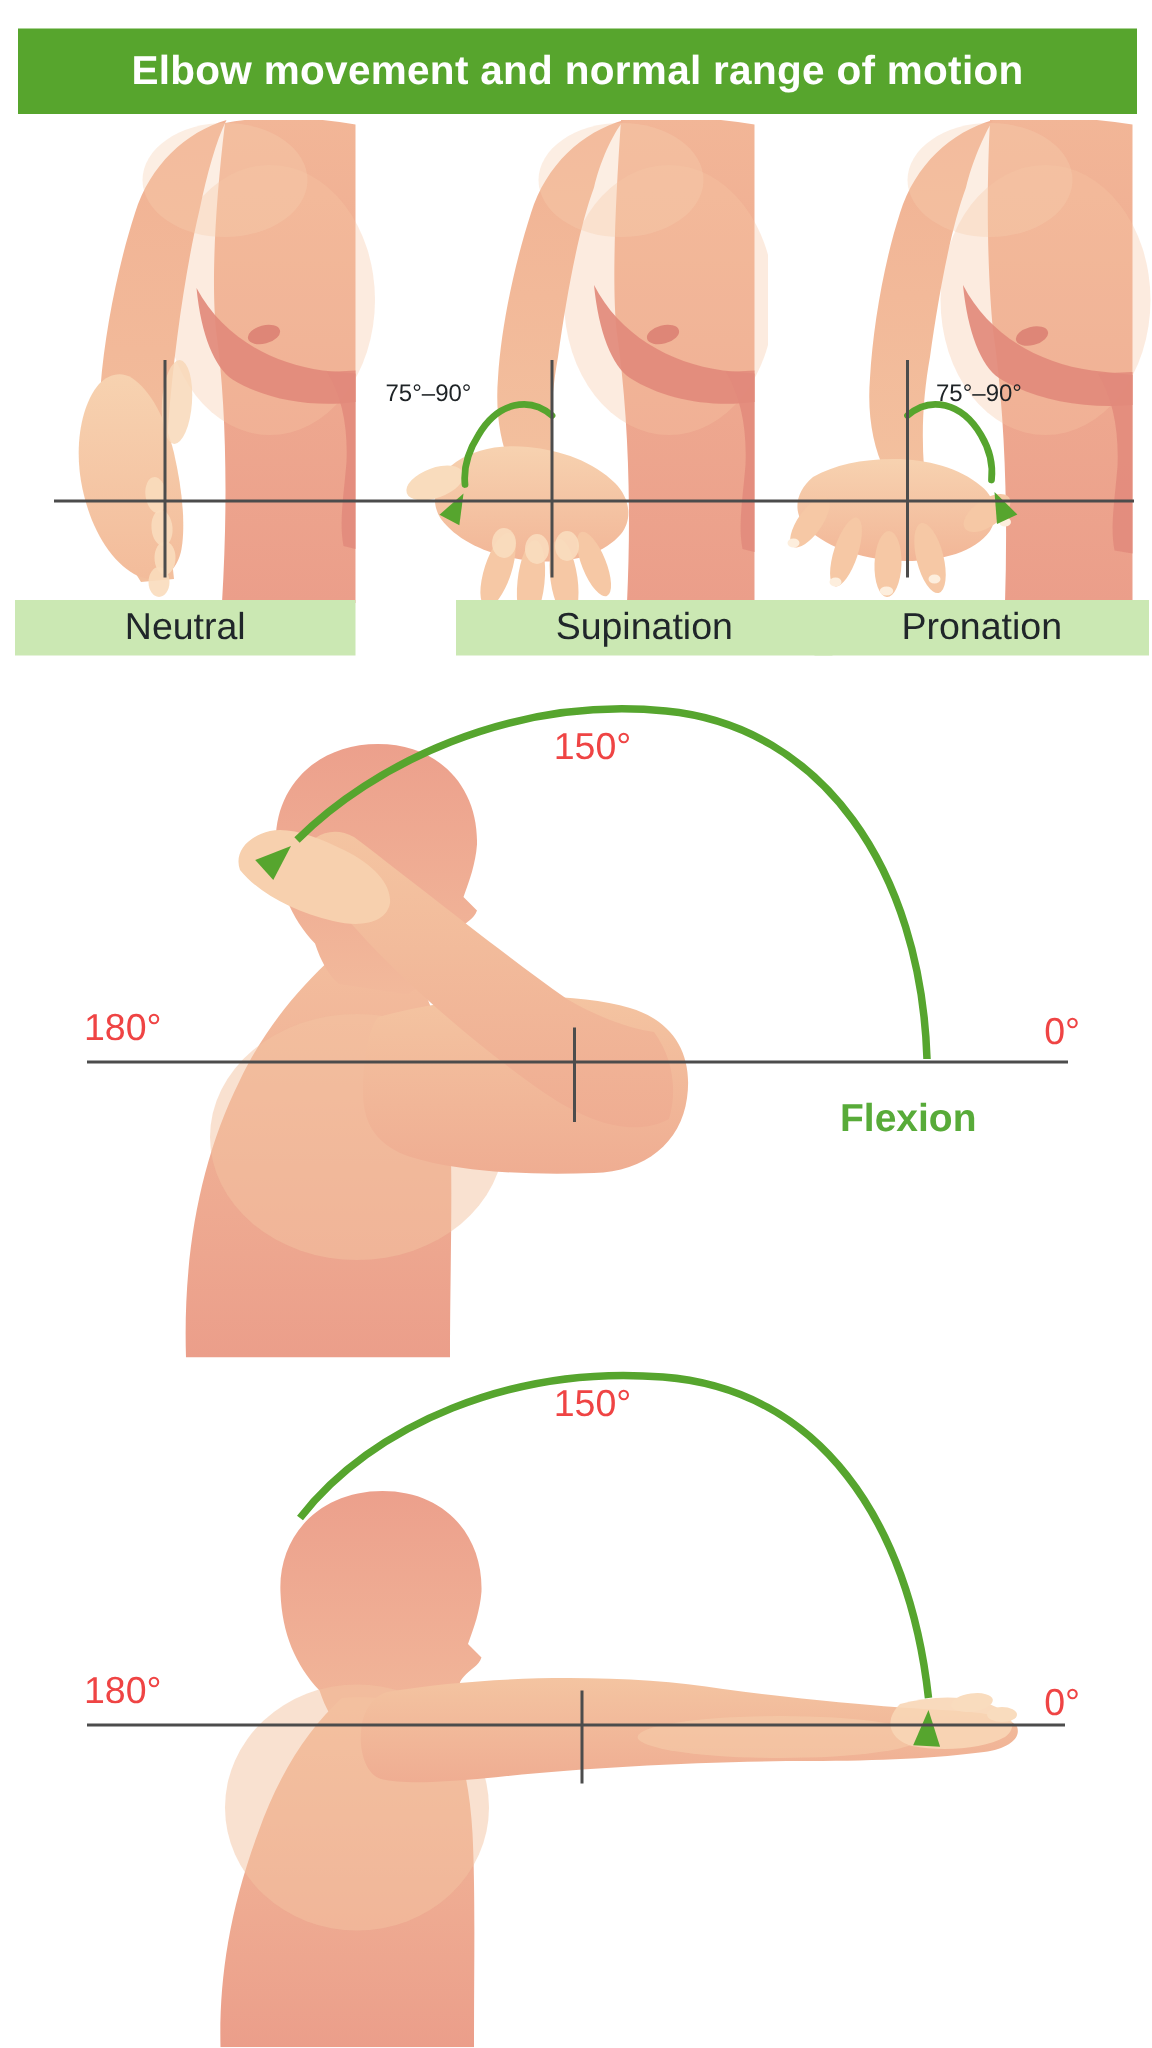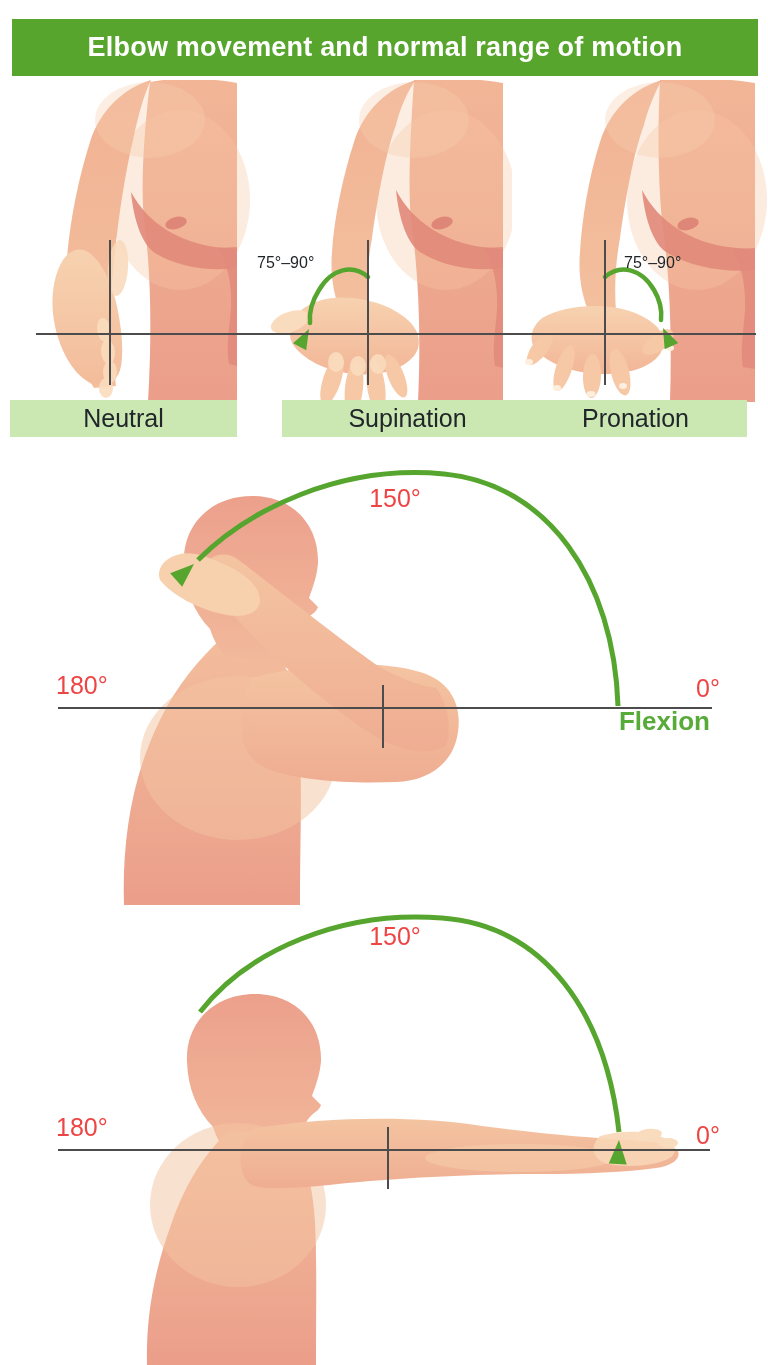--- a/index.html
+++ b/index.html
@@ -140,24 +140,24 @@
   <div class="abs vline" style="left:109px;top:240px;height:145px"></div>
   <div class="abs vline" style="left:367px;top:240px;height:145px"></div>
   <div class="abs vline" style="left:604px;top:240px;height:145px"></div>
 
   <div class="abs deg" style="left:257px;top:254px">75°–90°</div>
   <div class="abs deg" style="left:624px;top:254px">75°–90°</div>
 
   <div class="abs bar" style="left:10px;width:227px">
     <span>Neutral</span>
   </div>
-  <div class="abs bar" style="left:282px;width:251px">
+  <div class="abs bar" style="left:304px;width:251px">
     <span>Supination</span>
   </div>
-  <div class="abs bar" style="left:524px;width:223px">
+  <div class="abs bar" style="left:543px;width:223px">
     <span>Pronation</span>
   </div>
 
   <svg class="abs" style="left:0;top:450px" width="768" height="455" viewBox="0 0 768 455">
     <defs>
       <linearGradient id="f1b" x1="0" y1="0" x2="0" y2="1">
         <stop offset="0" stop-color="#f3bd9d"></stop>
           <stop offset="1" stop-color="#eb9e8a"></stop>
       </linearGradient>
       <linearGradient id="f1h" x1="0" y1="0" x2="0" y2="1">
@@ -176,21 +176,21 @@
     <path d="M436,238 C448,254 452,276 446,296 C424,308 394,300 362,278 C322,250 272,208 238,170 C220,150 206,132 200,120 C208,106 222,100 236,108 C268,132 330,182 378,216 C402,230 422,236 436,238 Z" fill="url(#f1arm)"></path>
     <path d="M180,104 C164,108 156,119 160,130 C172,145 196,158 222,164 C243,169 258,164 260,152 C261,140 250,127 230,117 C212,108 193,101 180,104 Z" fill="#f7d0ae"></path>
     <path d="M618,256 C614,130 548,34 444,24 C340,14 248,60 198,110" fill="none" stroke="#56a52e" stroke-width="5" stroke-linecap="butt"></path>
     <path d="M0,0 L24,-9 L24,9 Z" fill="#56a52e" transform="translate(194,114) rotate(138)"></path>
   </svg>
   <div class="abs hline" style="left:58px;top:707px;width:654px"></div>
   <div class="abs vline" style="left:382px;top:685px;height:63px"></div>
   <div class="abs deg-big" style="left:340px;top:484px;width:110px;text-align:center">150°</div>
   <div class="abs deg-big" style="left:56px;top:671px">180°</div>
   <div class="abs deg-big" style="left:668px;top:674px;width:52px;text-align:right">0°</div>
-  <div class="abs motion-label" style="left:560px;top:706px;width:150px;text-align:right">Flexion</div>
+  <div class="abs motion-label" style="left:560px;top:730px;width:150px;text-align:left">Flexion</div>
 
   <svg class="abs" style="left:0;top:890px" width="768" height="475" viewBox="0 0 768 475">
     <defs>
       <linearGradient id="e1b" x1="0" y1="0" x2="0" y2="1">
         <stop offset="0" stop-color="#f3bd9d"></stop>
           <stop offset="1" stop-color="#eb9e8a"></stop>
       </linearGradient>
       <linearGradient id="e1h" x1="0" y1="0" x2="0" y2="1">
         <stop offset="0" stop-color="#eca08c"></stop>
           <stop offset="1" stop-color="#f2b99b"></stop>

